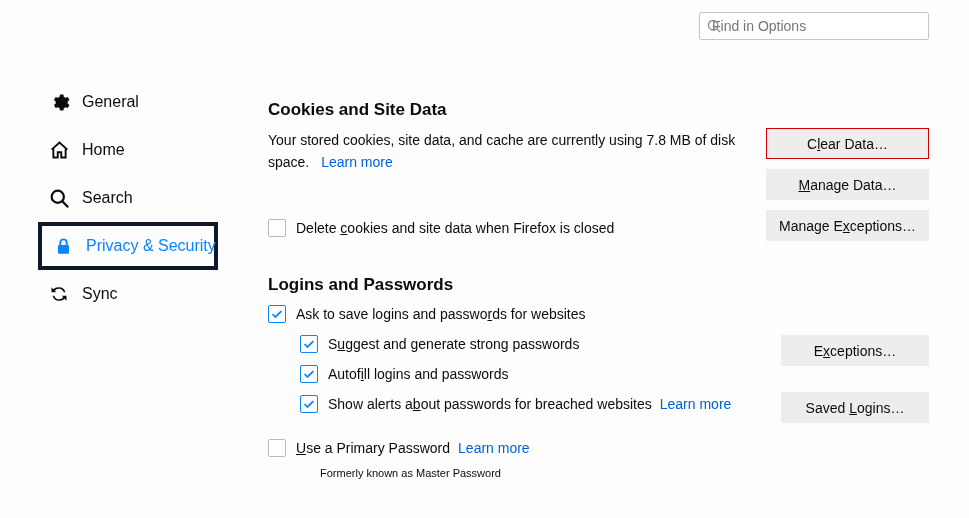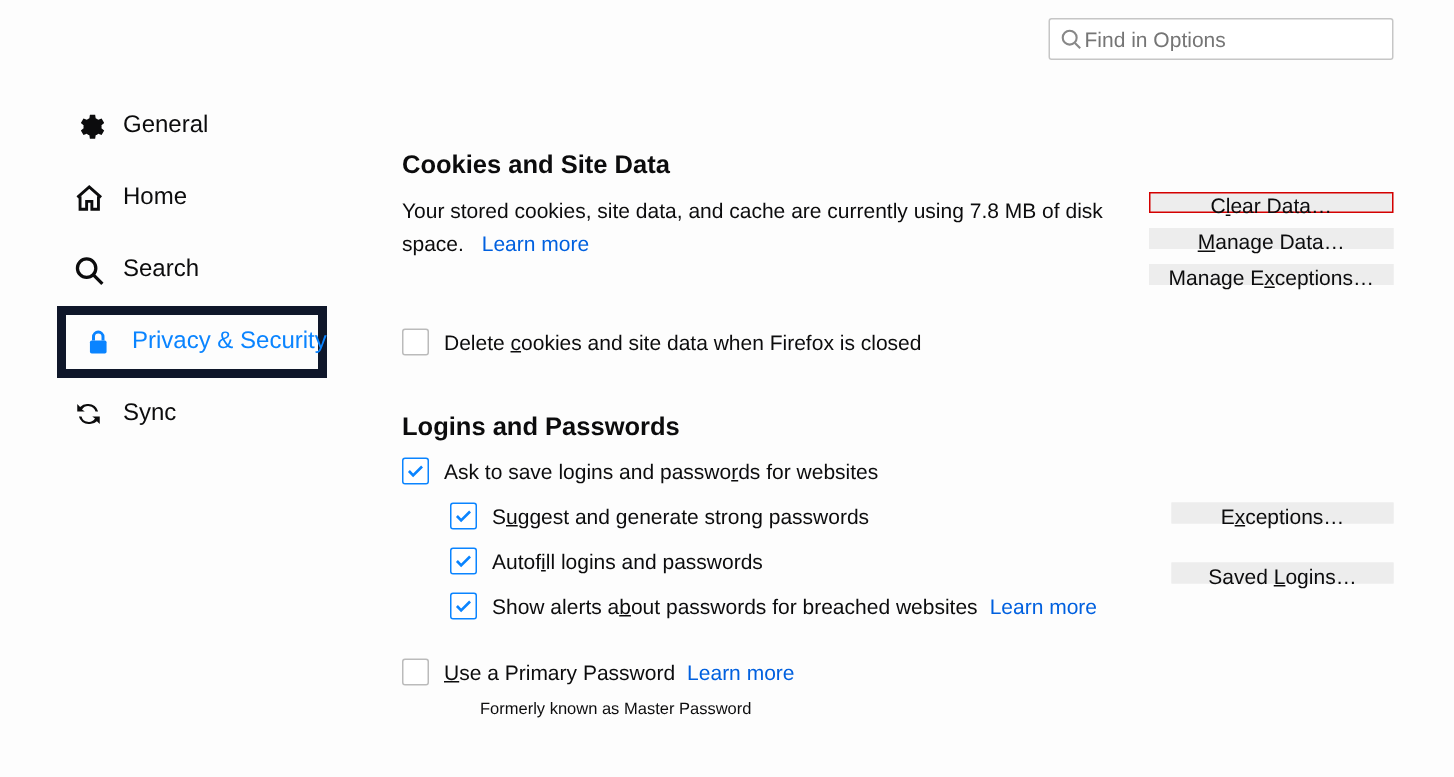--- a/index.html
+++ b/index.html
@@ -17,51 +17,51 @@
       position: absolute;
       top: 12px;
       right: 40px;
       width: 230px;
     }
     .search-input {
       width: 100%;
       height: 28px;
       border: 1px solid #c6c6c6;
       border-radius: 2px;
-      padding: 0 8px 0 23px;
+      padding: 0 8px 0 12px;
       font-size: 14px;
       background: #fff;
       color: #888;
     }
     .search-icon-inner {
       position: absolute;
       left: 8px;
       top: 50%;
       transform: translateY(-50%);
       width: 14px;
       height: 14px;
       color: #888;
     }
     .sidebar {
       position: absolute;
       left: 38px;
-      top: 60px;
+      top: 78px;
       width: 180px;
     }
     .sidebar-item {
       display: flex;
       align-items: center;
       height: 48px;
       padding: 0 10px;
       cursor: pointer;
       user-select: none;
     }
     .sidebar-item.selected {
       color: #0a84ff;
-      border: 6px solid #0f172a;
+      border: 4px solid #0f172a;
     }
     .sidebar-icon {
       width: 22px;
       height: 22px;
       margin-right: 12px;
       display: flex;
       align-items: center;
       justify-content: center;
       flex-shrink: 0;
     }
@@ -100,21 +100,21 @@
       right: 0;
       display: flex;
       flex-direction: column;
       gap: 10px;
     }
     .btn {
       background: #ededed;
       border: 1px solid #ededed;
       font-size: 14px;
       color: #0c0c0d;
-      height: 14px;
+      height: 31px;
       min-width: 148px;
       padding: 0 12px;
       cursor: pointer;
       text-align: center;
     }
     .btn.disabled {
       color: #b1b1b1;
       cursor: default;
       background: #f5f5f5;
       min-width: 190px;

